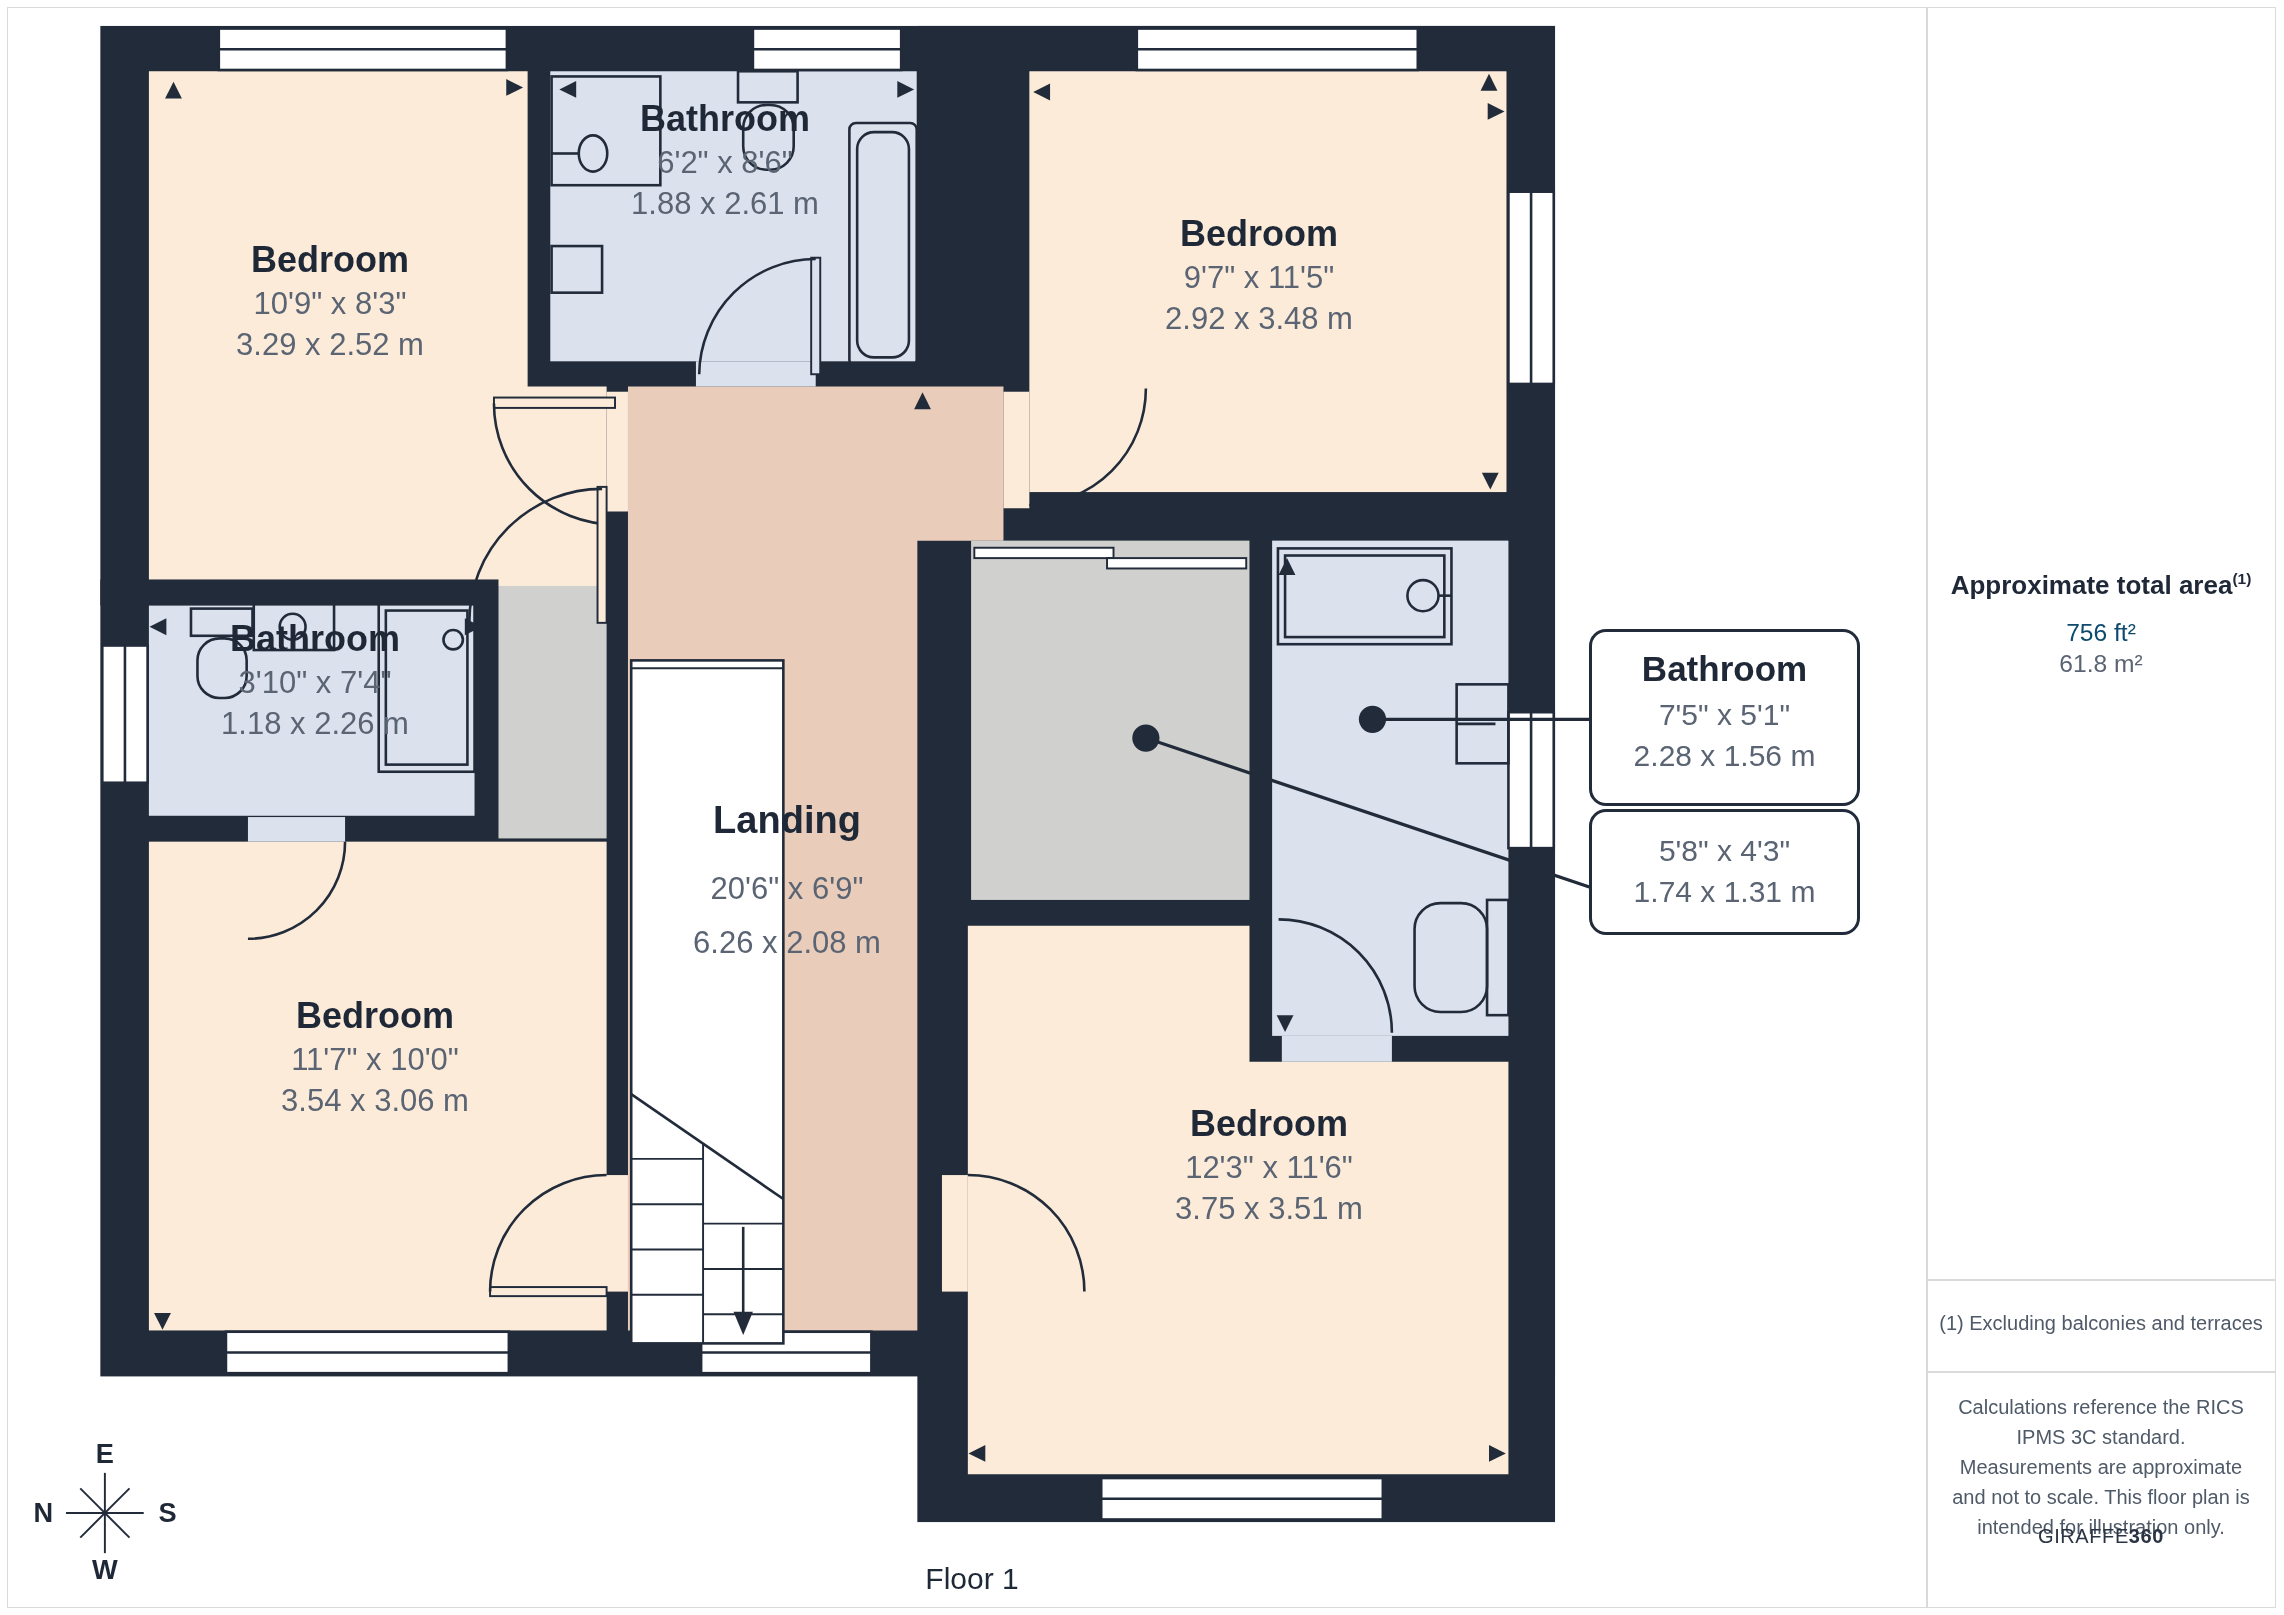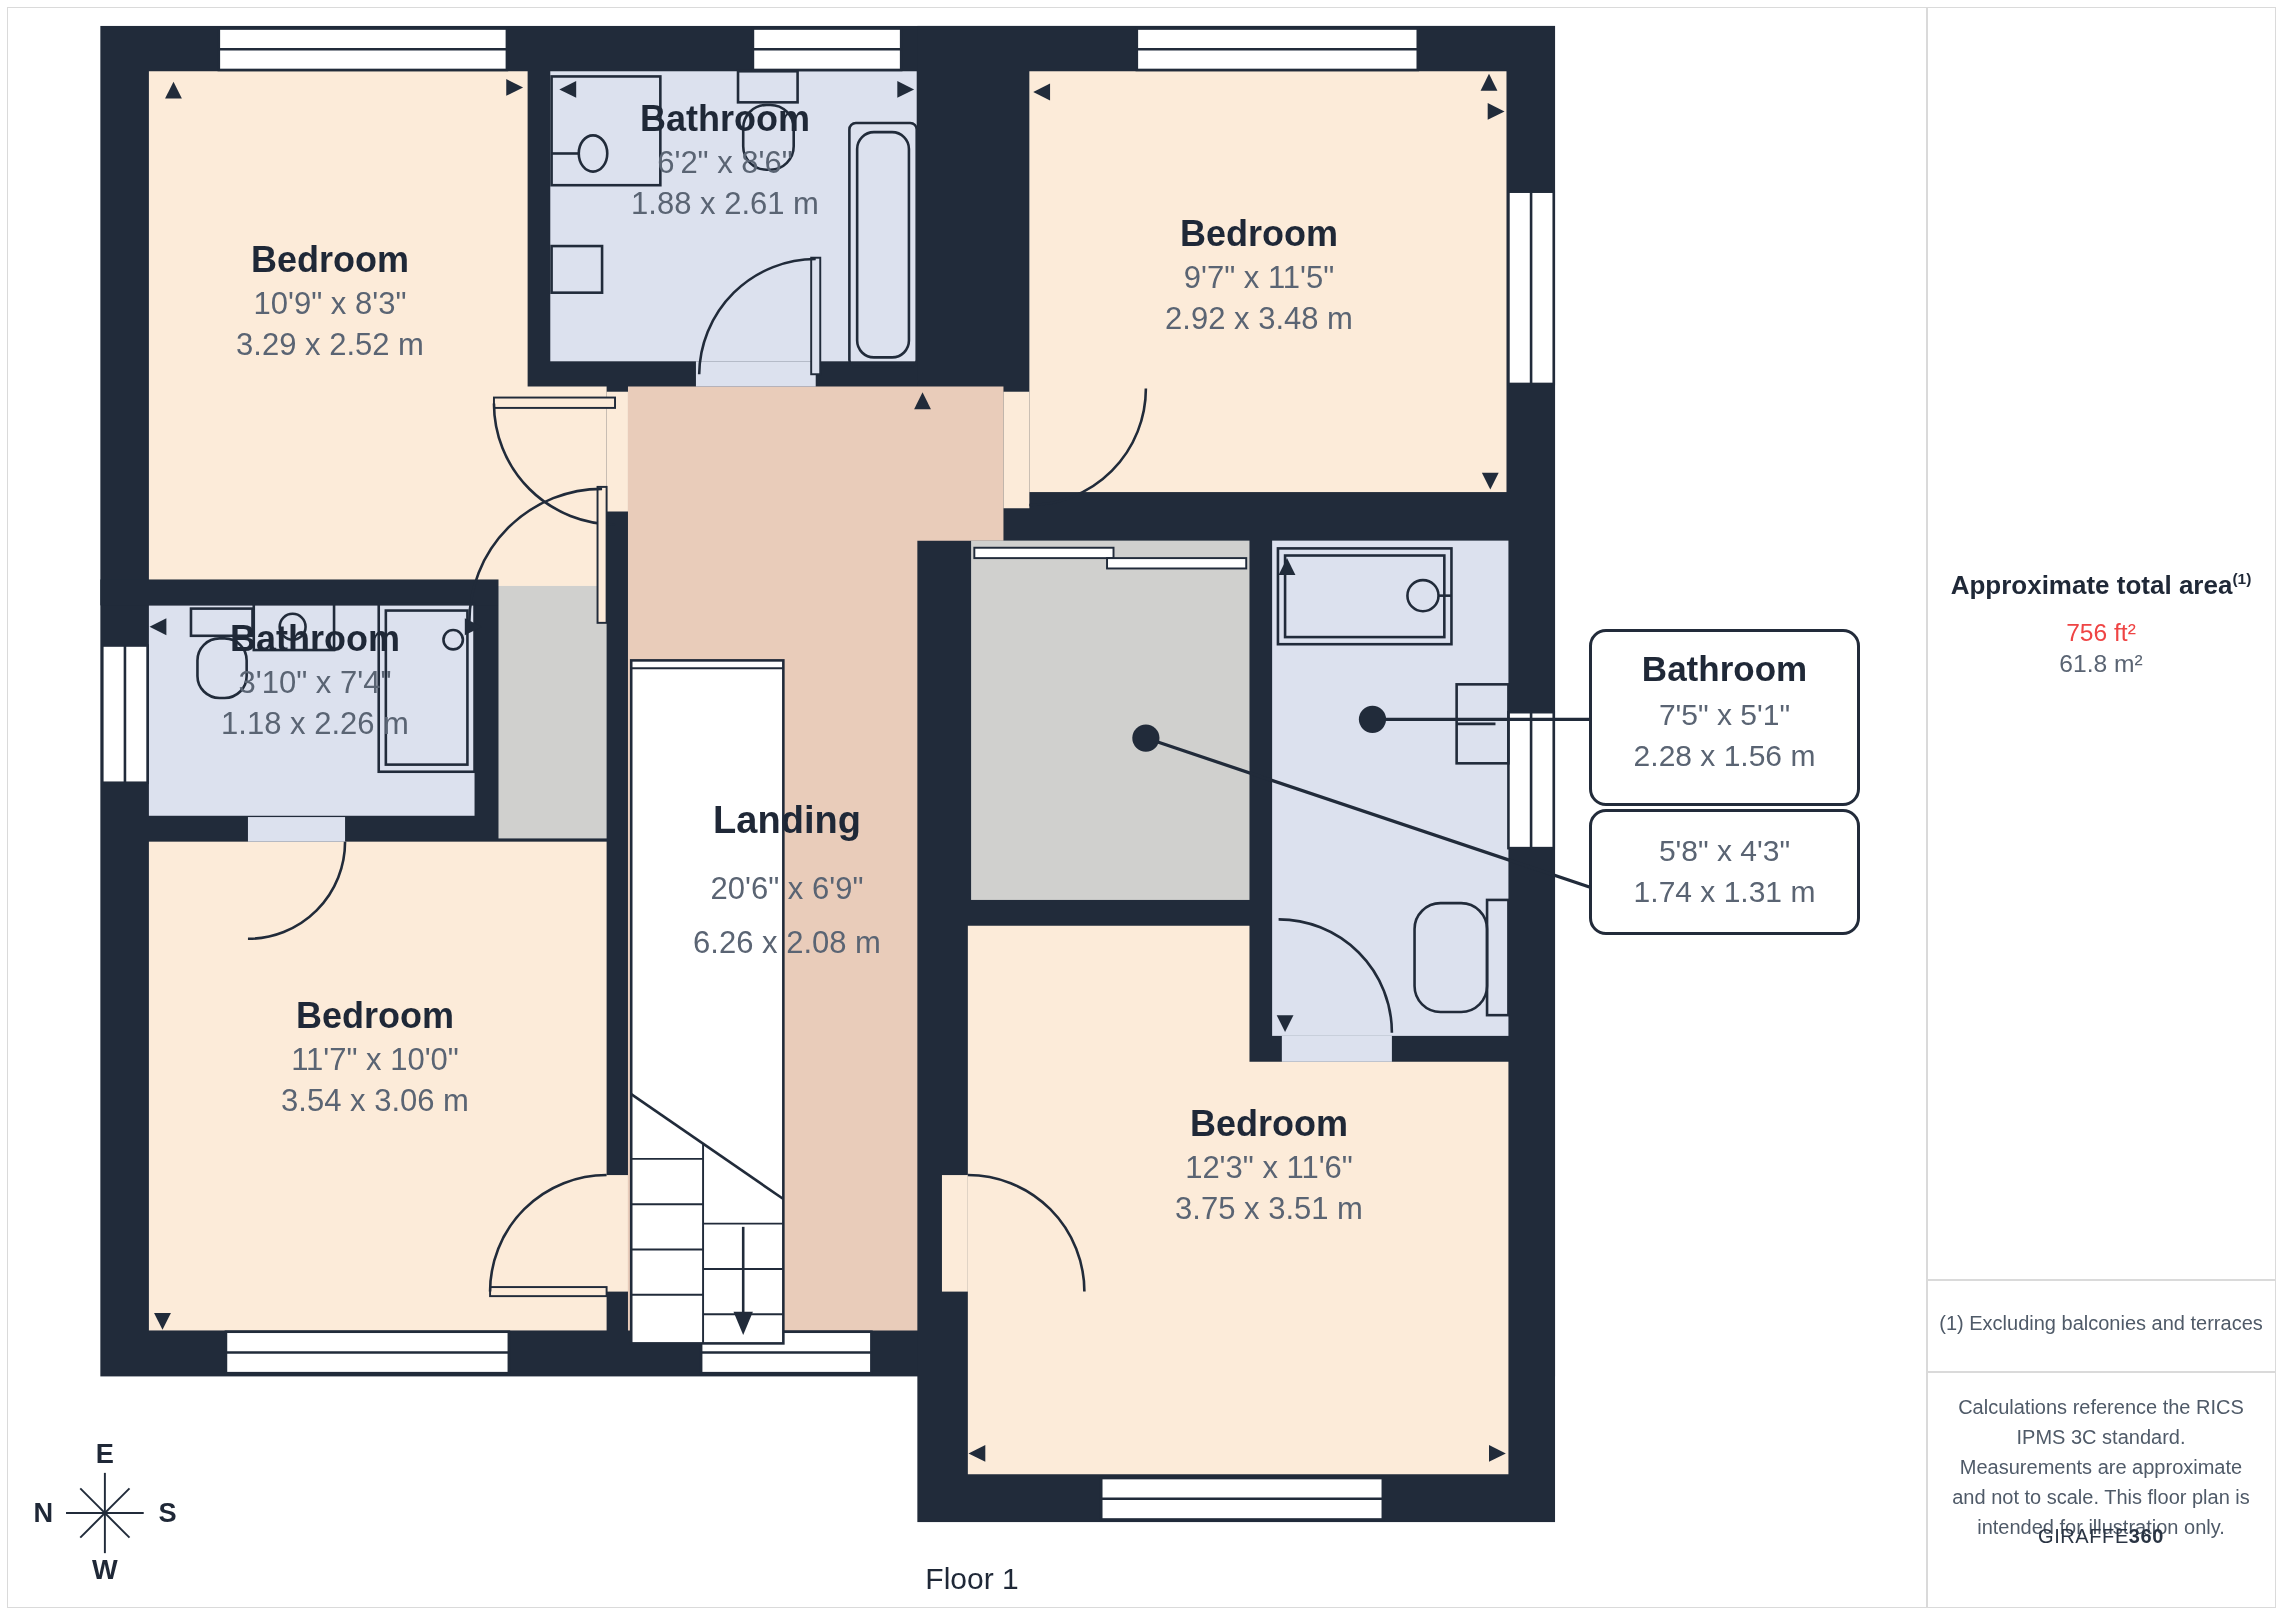--- a/index.html
+++ b/index.html
@@ -21,21 +21,21 @@
   #callout-bathroom{left:1589px;top:629px;width:271px;height:177px;padding-top:11.7px;}
   #callout-closet{left:1589px;top:809px;width:271px;height:126px;padding-top:18px;}
   
   .side-line{background:#DADADA;}
   #sidebar-left-border{left:1926px;top:6.5px;width:1.9px;height:1601px;}
   #sidebar-divider-1{left:1928px;top:1279px;width:348px;height:1.9px;}
   #sidebar-divider-2{left:1928px;top:1371px;width:348px;height:1.9px;}
   .side-center{left:2101px;transform:translateX(-50%);text-align:center;white-space:nowrap;}
   #area-title{top:570px;font-size:26px;font-weight:700;color:#1F2837;}
   #area-title sup{font-size:15.5px;}
-  #area-imperial{top:617px;font-size:24.6px;color:#ef4444;line-height:31px;}
+  #area-imperial{top:617px;font-size:24.6px;color:#0c4a6e;line-height:31px;}
   #area-metric{top:648px;font-size:24.6px;color:#5A6473;line-height:31px;}
   #footnote{top:1312px;font-size:20px;color:#4F5A68;}
   #disclaimer{top:1392px;width:304px;white-space:normal;font-size:20px;line-height:30px;color:#4F5A68;}
   #brand{top:1525px;font-size:20px;color:#2A3443;letter-spacing:0.6px;}
   #brand .b{font-weight:700;}
   #floor-label{left:972px;top:1562px;transform:translateX(-50%);font-size:30px;font-weight:400;color:#1F2837;}
 </style>
 </head>
 <body>
 

